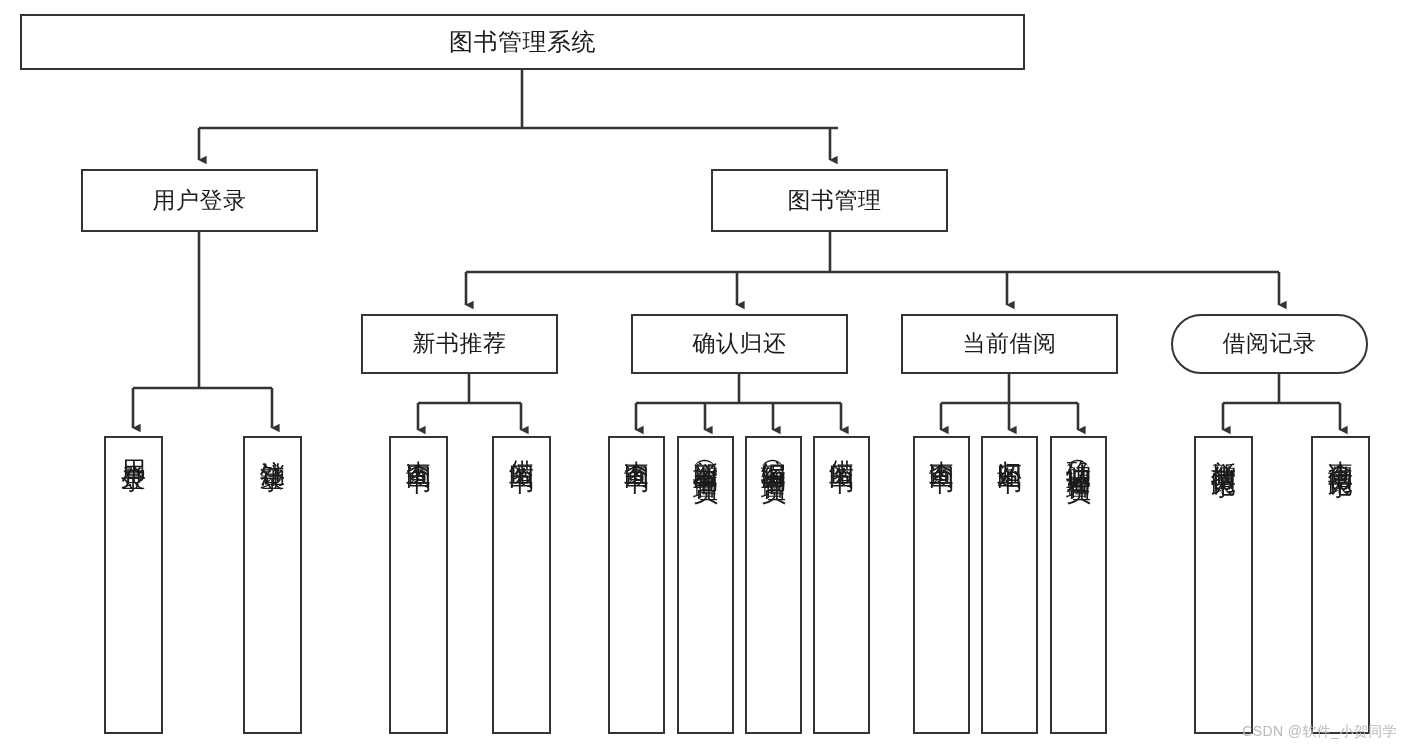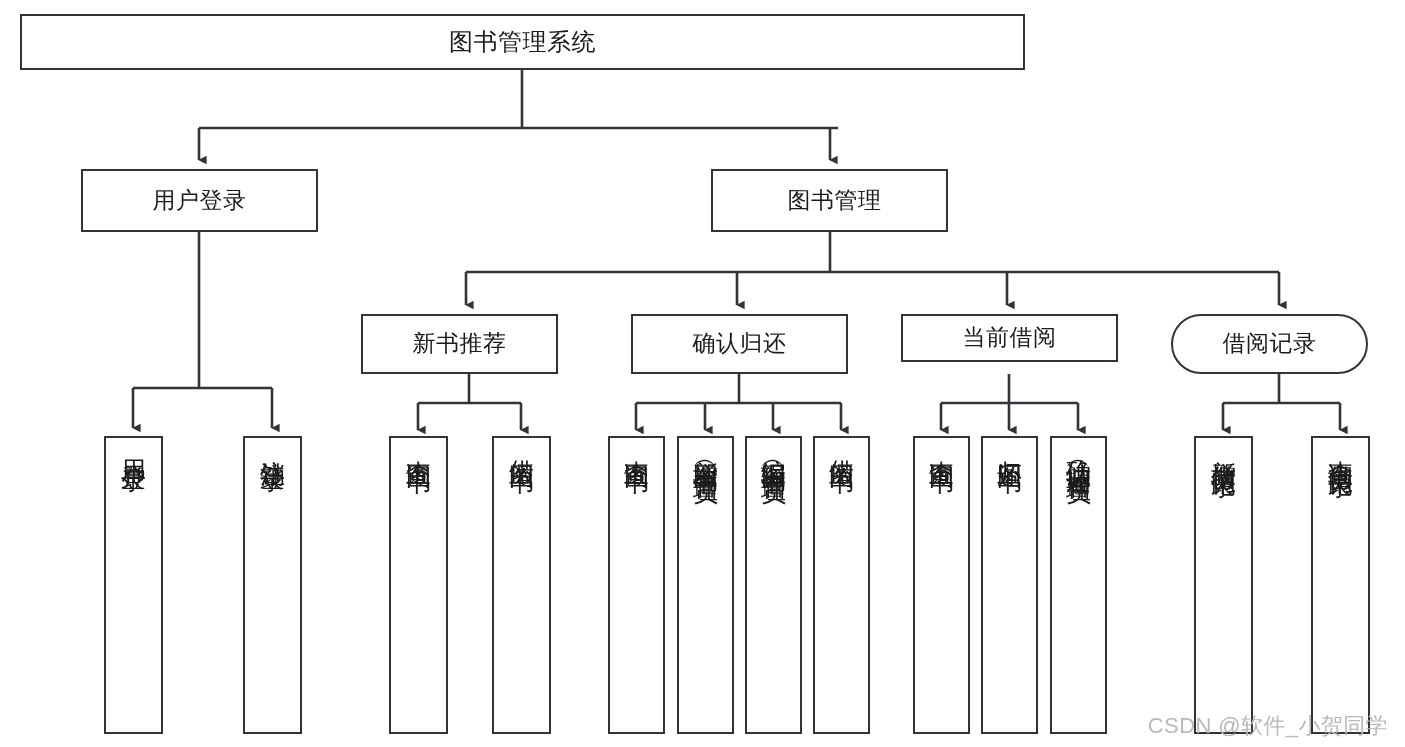--- a/index.html
+++ b/index.html
@@ -59,23 +59,23 @@
     letter-spacing: 3px;
     line-height: 1;
     margin: 0 auto;
   }
   .node.root .label {
     font-size: 24px;
     font-family: Liberation Serif, serif;
   }
   .watermark {
     position: absolute;
-    right: 17px;
+    right: 8px;
     bottom: 6px;
-    font-size: 22px;
+    font-size: 14px;
     color: #b9b9b9;
     font-family: "Liberation Sans", "DejaVu Sans", sans-serif;
     white-space: nowrap;
     letter-spacing: 0.4px;
     text-align: right;
   }
 </style>
 </head>
 <body>
 
@@ -144,21 +144,21 @@
   </div>
 
   <div class="node horizontal" style="left:361px; top:314px; width:197px; height:60px;">
     <span class="label">新书推荐</span>
   </div>
 
   <div class="node horizontal" style="left:631px; top:314px; width:217px; height:60px;">
     <span class="label">确认归还</span>
   </div>
 
-  <div class="node horizontal" style="left:901px; top:314px; width:217px; height:48px;">
+  <div class="node horizontal" style="left:901px; top:314px; width:217px; height:60px;">
     <span class="label">当前借阅</span>
   </div>
 
   <div class="node horizontal" style="left:1171px; top:314px; width:197px; height:60px;border-radius:30px;">
     <span class="label">借阅记录</span>
   </div>
 
   <div class="node vertical" style="left:104px; top:436px; width:59px; height:298px;">
     <span class="label">用户登录</span>
   </div>

